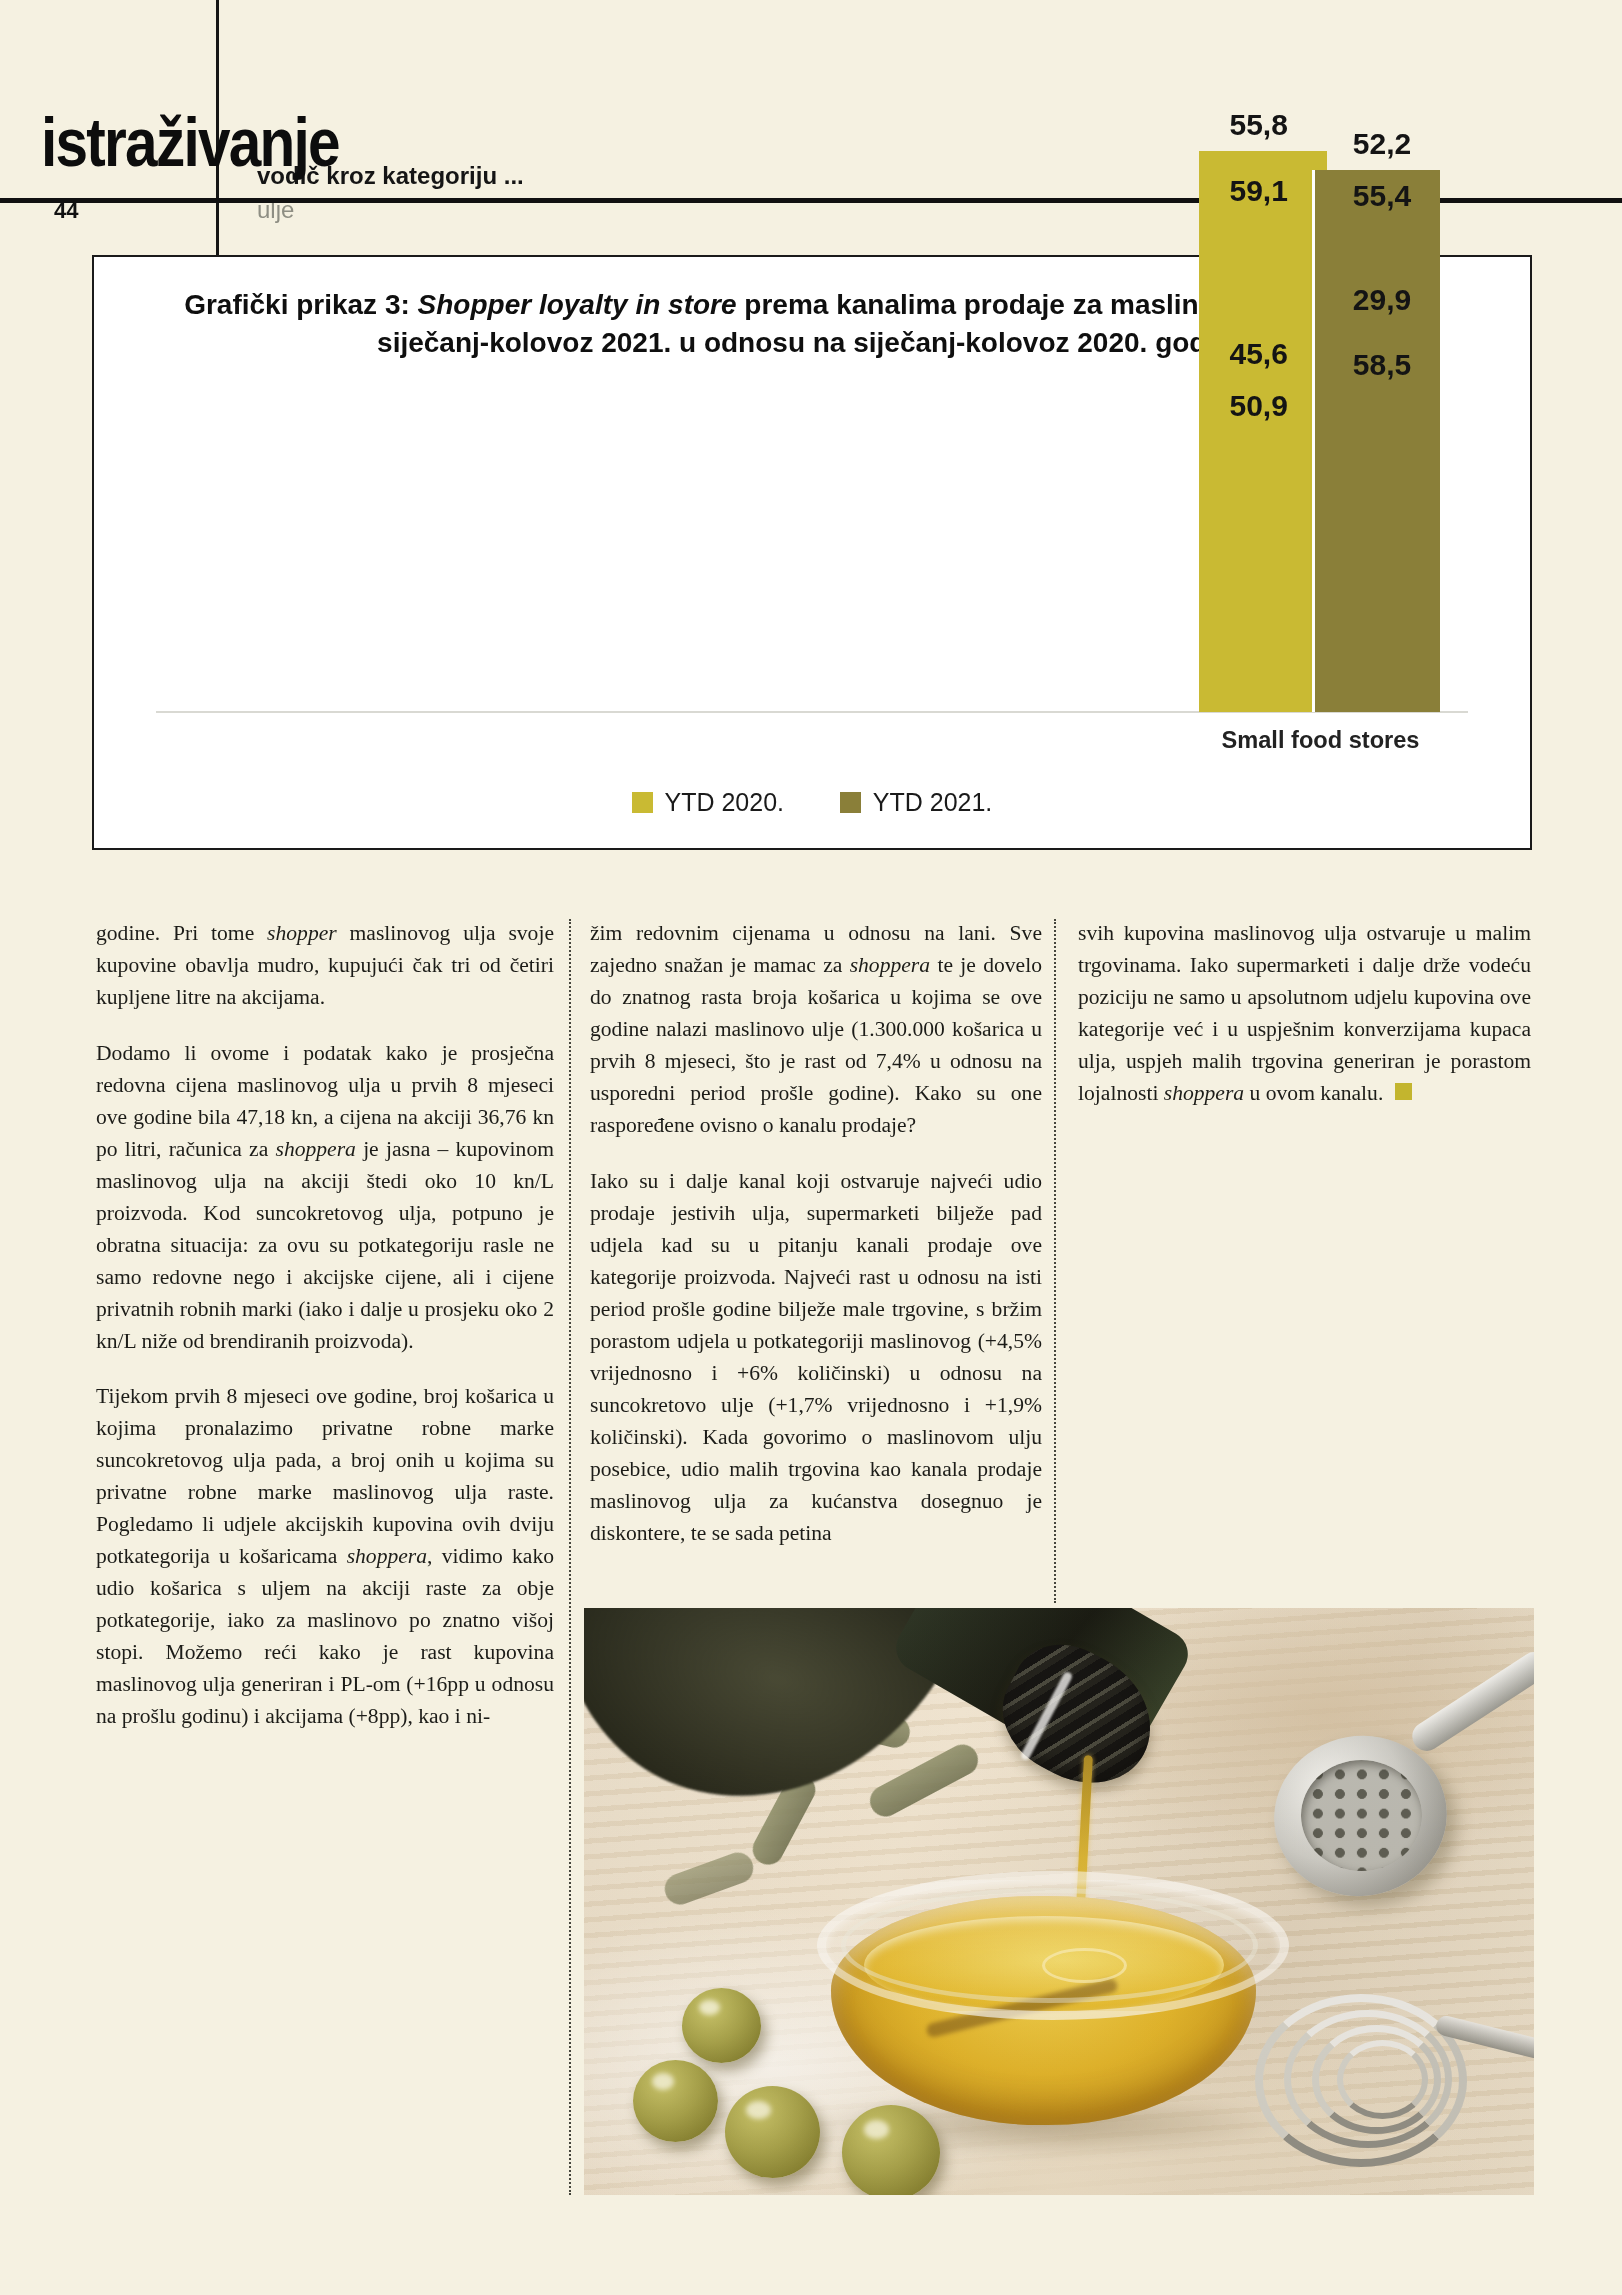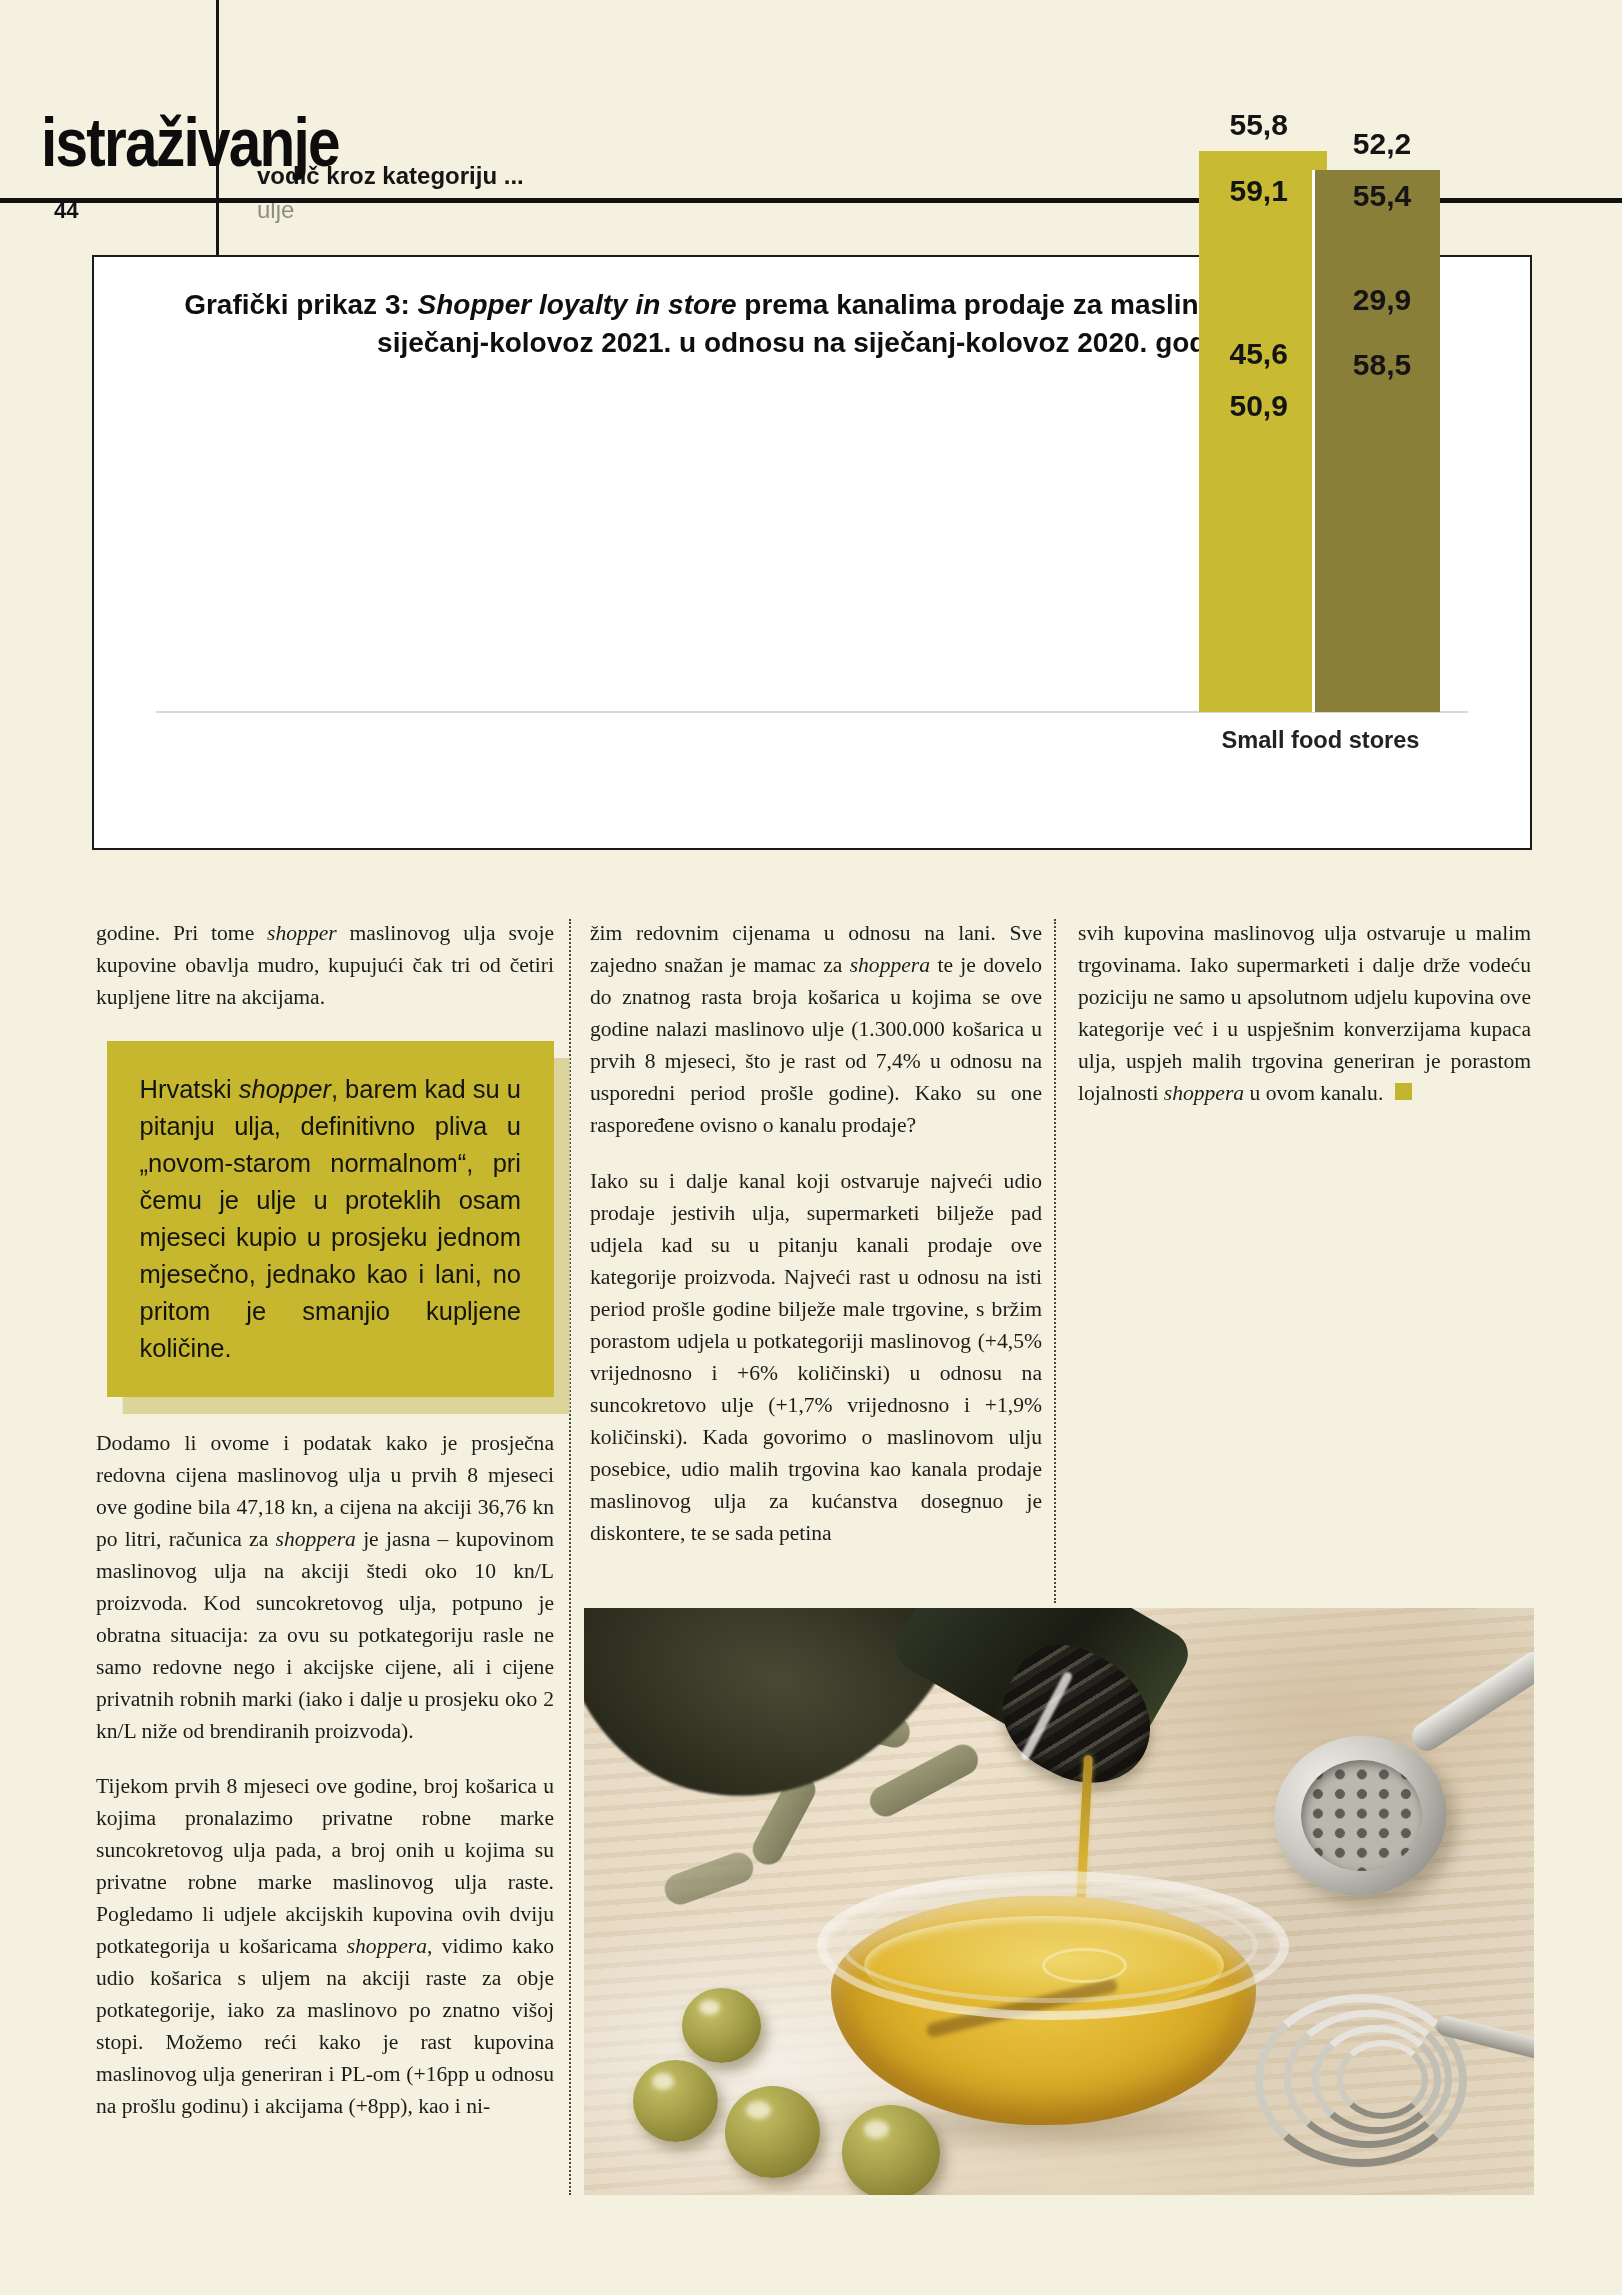--- a/index.html
+++ b/index.html
@@ -282,28 +282,37 @@
           <div class="cat-label">Discounter</div>
         </div>
         <div class="bar-group">
           <div class="bar s0" style="height: 279px; background: rgb(201, 186, 51);"></div>
           <div class="bar-value s0" style="bottom: 289px;">50,9</div>
           <div class="bar s1" style="height: 321px; background: rgb(138, 127, 57);"></div>
           <div class="bar-value s1" style="bottom: 330px;">58,5</div>
           <div class="cat-label">Small food stores</div>
         </div>
       </div>
+    <div class="chart-legend">
+        <div class="legend-item">
+          <span class="legend-swatch" style="background: rgb(201, 186, 51);"></span>
+          <span>YTD 2020.</span>
+        </div>
+        <div class="legend-item">
+          <span class="legend-swatch" style="background: rgb(138, 127, 57);"></span>
+          <span>YTD 2021.</span>
+        </div>
+      </div>
   </div>
 
   <div class="col-sep sep-1"></div>
   <div class="col-sep sep-2"></div>
 
   <div class="col col-1">
     <p>godine. Pri tome <i>shopper</i> maslinovog ulja svoje kupovine obavlja mudro, kupujući čak tri od četiri kupljene litre na akcijama.</p>
-    <div class="quote quote-1">Hrvatski <i>shopper</i>, barem kad su u pitanju ulja, definitivno pliva u „novom-starom normalnom“, pri čemu je ulje u proteklih osam mjeseci kupio u prosjeku jednom mjesečno, jednako kao i lani, no pritom je smanjio kupljene količine.</div>
     <p>Dodamo li ovome i podatak kako je prosječna redovna cijena maslinovog ulja u prvih 8 mjeseci ove godine bila 47,18 kn, a cijena na akciji 36,76 kn po litri, računica za <i>shoppera</i> je jasna – kupovinom maslinovog ulja na akciji štedi oko 10 kn/L proizvoda. Kod suncokretovog ulja, potpuno je obratna situacija:  za ovu su potkategoriju rasle ne samo redovne nego i akcijske cijene, ali i cijene privatnih robnih marki (iako i dalje u prosjeku oko 2 kn/L niže od brendiranih proizvoda).</p>
     <p>Tijekom prvih 8 mjeseci ove godine, broj košarica u kojima pronalazimo privatne robne marke suncokretovog ulja pada, a broj onih u kojima su privatne robne marke maslinovog ulja raste. Pogledamo li udjele akcijskih kupovina ovih dviju potkategorija u košaricama <i>shoppera</i>, vidimo kako udio košarica s uljem na akciji raste za obje potkategorije, iako za maslinovo po znatno višoj stopi. Možemo reći kako je rast kupovina maslinovog ulja generiran i PL-om (+16pp u odnosu na prošlu godinu) i akcijama (+8pp), kao i ni-</p>
   </div>
 
   <div class="col col-2">
     <p>žim redovnim cijenama u odnosu na lani. Sve zajedno snažan je mamac za <i>shoppera</i> te je  dovelo do znatnog rasta broja košarica u kojima se ove godine nalazi maslinovo ulje (1.300.000 košarica u prvih 8 mjeseci, što je rast od 7,4% u odnosu na usporedni period prošle godine). Kako su one raspoređene ovisno o kanalu prodaje?</p>
     <p>Iako su i dalje kanal koji ostvaruje najveći udio prodaje jestivih ulja, supermarketi bilježe pad udjela kad su u pitanju kanali prodaje ove kategorije proizvoda. Najveći rast u odnosu na isti period prošle godine bilježe male trgovine, s bržim porastom udjela u potkategoriji maslinovog (+4,5% vrijednosno i +6% količinski) u odnosu na suncokretovo ulje (+1,7% vrijednosno i +1,9% količinski). Kada govorimo o maslinovom ulju posebice, udio malih trgovina kao kanala prodaje maslinovog ulja za kućanstva dosegnuo je diskontere, te se sada petina</p>
   </div>
 
   <div class="col col-3">

